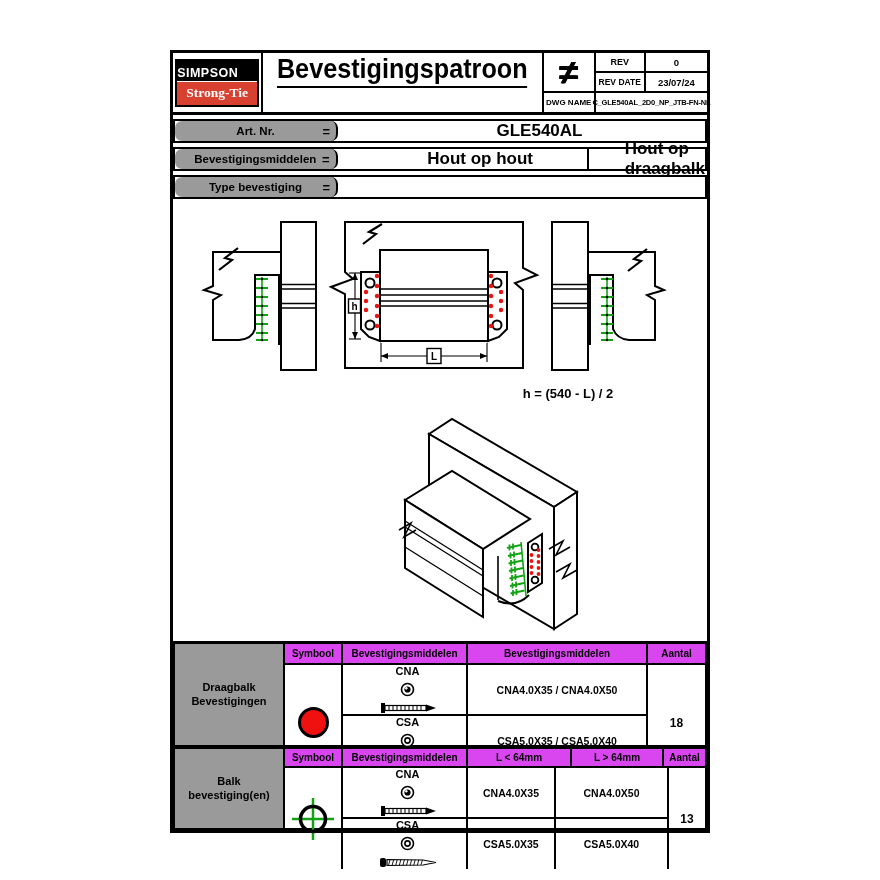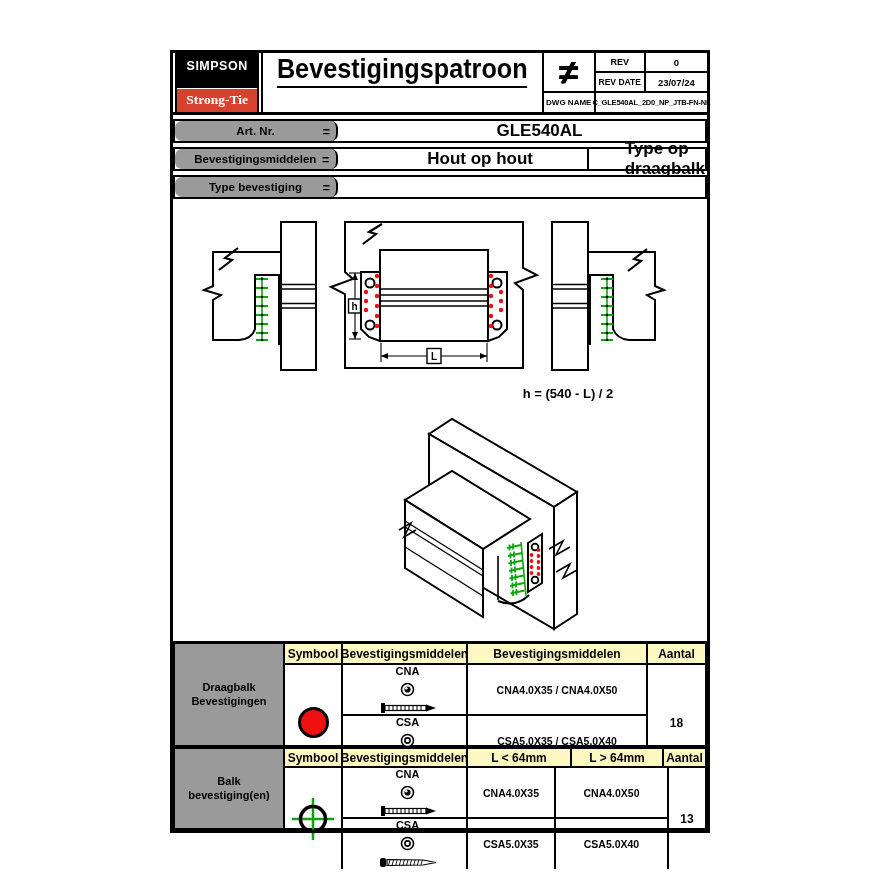--- a/index.html
+++ b/index.html
@@ -8,21 +8,21 @@
     font-family:"Liberation Sans", sans-serif;color:#000;overflow:hidden;
   }
   .frame{
     position:absolute;left:170px;top:50px;width:540px;height:783px;
     border:3px solid #000;box-sizing:border-box;background:#fff;
   }
   
   .titleblock{display:flex;height:62px;border-bottom:3px solid #000;box-sizing:border-box;}
   .logo-cell{width:95px;border-right:2px solid #000;display:flex;align-items:center;justify-content:center;box-sizing:border-box;}
   .logo{width:80px;border:2px solid #000;}
-  .logo-top{background:#000;color:#fff;font-weight:bold;font-size:12.5px;text-align:center;padding:5px 0 15px;letter-spacing:.5px;}
+  .logo-top{background:#000;color:#fff;font-weight:bold;font-size:12.5px;text-align:left;padding:5px 0 1px;letter-spacing:.5px;}
   .logo-bot{background:#d8402f;color:#fff;font-family:"Liberation Serif",serif;font-weight:bold;font-size:13.5px;text-align:center;padding:3px 0 4px;border-top:1.5px solid #fff;}
   .title-cell{flex:1;display:flex;align-items:flex-start;justify-content:center;border-right:2px solid #000;box-sizing:border-box;}
   .title-cell span{
     font-size:28px;font-weight:bold;transform:scaleX(.9);
     border-bottom:2.5px solid #000;padding-bottom:1px;white-space:nowrap;
   }
   .rev-block{width:172px;display:grid;grid-template-columns:52px 50px 1fr;grid-template-rows:20px 20px 1fr;font-weight:bold;box-sizing:border-box;}
   .rev-block>div{display:flex;align-items:center;justify-content:center;box-sizing:border-box;}
   .neq-cell{grid-row:1/3;grid-column:1;border-right:2px solid #000;border-bottom:2px solid #000;font-size:34px;font-weight:bold;text-shadow:.7px 0 #000,-.7px 0 #000;}
   .rev-l{grid-row:1;grid-column:2;border-right:2px solid #000;border-bottom:2px solid #000;font-size:9px;}
@@ -41,21 +41,21 @@
   .info-val.split-r{border-left:2.5px solid #000;}
   
   .drawsvg{position:absolute;left:0;top:144px;width:534px;height:444px;}
   
   .ftable{position:absolute;left:0;right:0;display:flex;border-top:3px solid #000;box-sizing:border-box;background:#fff;}
   .t1{top:588px;height:106px;}
   .t2{top:694px;height:83px;border-top:2.5px solid #000;}
   .ft-label{width:112px;background:#9a9a9a;border:2px solid #000;border-top:none;display:flex;align-items:center;justify-content:center;text-align:center;font-size:11px;font-weight:bold;white-space:pre-line;box-sizing:border-box;line-height:1.25;}
   .ft-main{flex:1;display:flex;flex-direction:column;border:2px solid #000;border-left:none;border-top:none;box-sizing:border-box;}
   .ft-hrow{display:flex;}
-  .ft-h{background:#fef9c3;border-right:2px solid #000;border-bottom:2px solid #000;display:flex;align-items:center;justify-content:center;font-size:12px;font-weight:bold;box-sizing:border-box;}
+  .ft-h{background:#d946ef;border-right:2px solid #000;border-bottom:2px solid #000;display:flex;align-items:center;justify-content:center;font-size:10px;font-weight:bold;box-sizing:border-box;}
   .t1 .ft-h{height:21px;}
   .t2 .ft-h{height:19px;}
   .ft-h:last-child{border-right:none;}
   .w-sym{width:58px;}
   .w-icon{width:125px;}
   .w-val{width:180px;}
   .w-l1{width:104px;}
   .w-l2{width:92px;}
   .w-aantal{flex:1;}
   .ft-body{display:flex;flex:1;}
@@ -102,21 +102,21 @@
       <span class="info-eq">=</span>
     </div>
     <div class="info-val">GLE540AL</div>
   </div>
   <div class="info-row">
     <div class="info-label">
       <span>Bevestigingsmiddelen</span>
       <span class="info-eq">=</span>
     </div>
     <div class="info-val split-l">Hout op hout</div>
-    <div class="info-val split-r">Type op draagbalk</div>
+    <div class="info-val split-r">Hout op draagbalk</div>
   </div>
   <div class="info-row">
     <div class="info-label">
       <span>Type bevestiging</span>
       <span class="info-eq">=</span>
     </div>
   </div>
 
   <svg class="drawsvg" viewBox="173 197 534 444" xmlns="http://www.w3.org/2000/svg">
 

